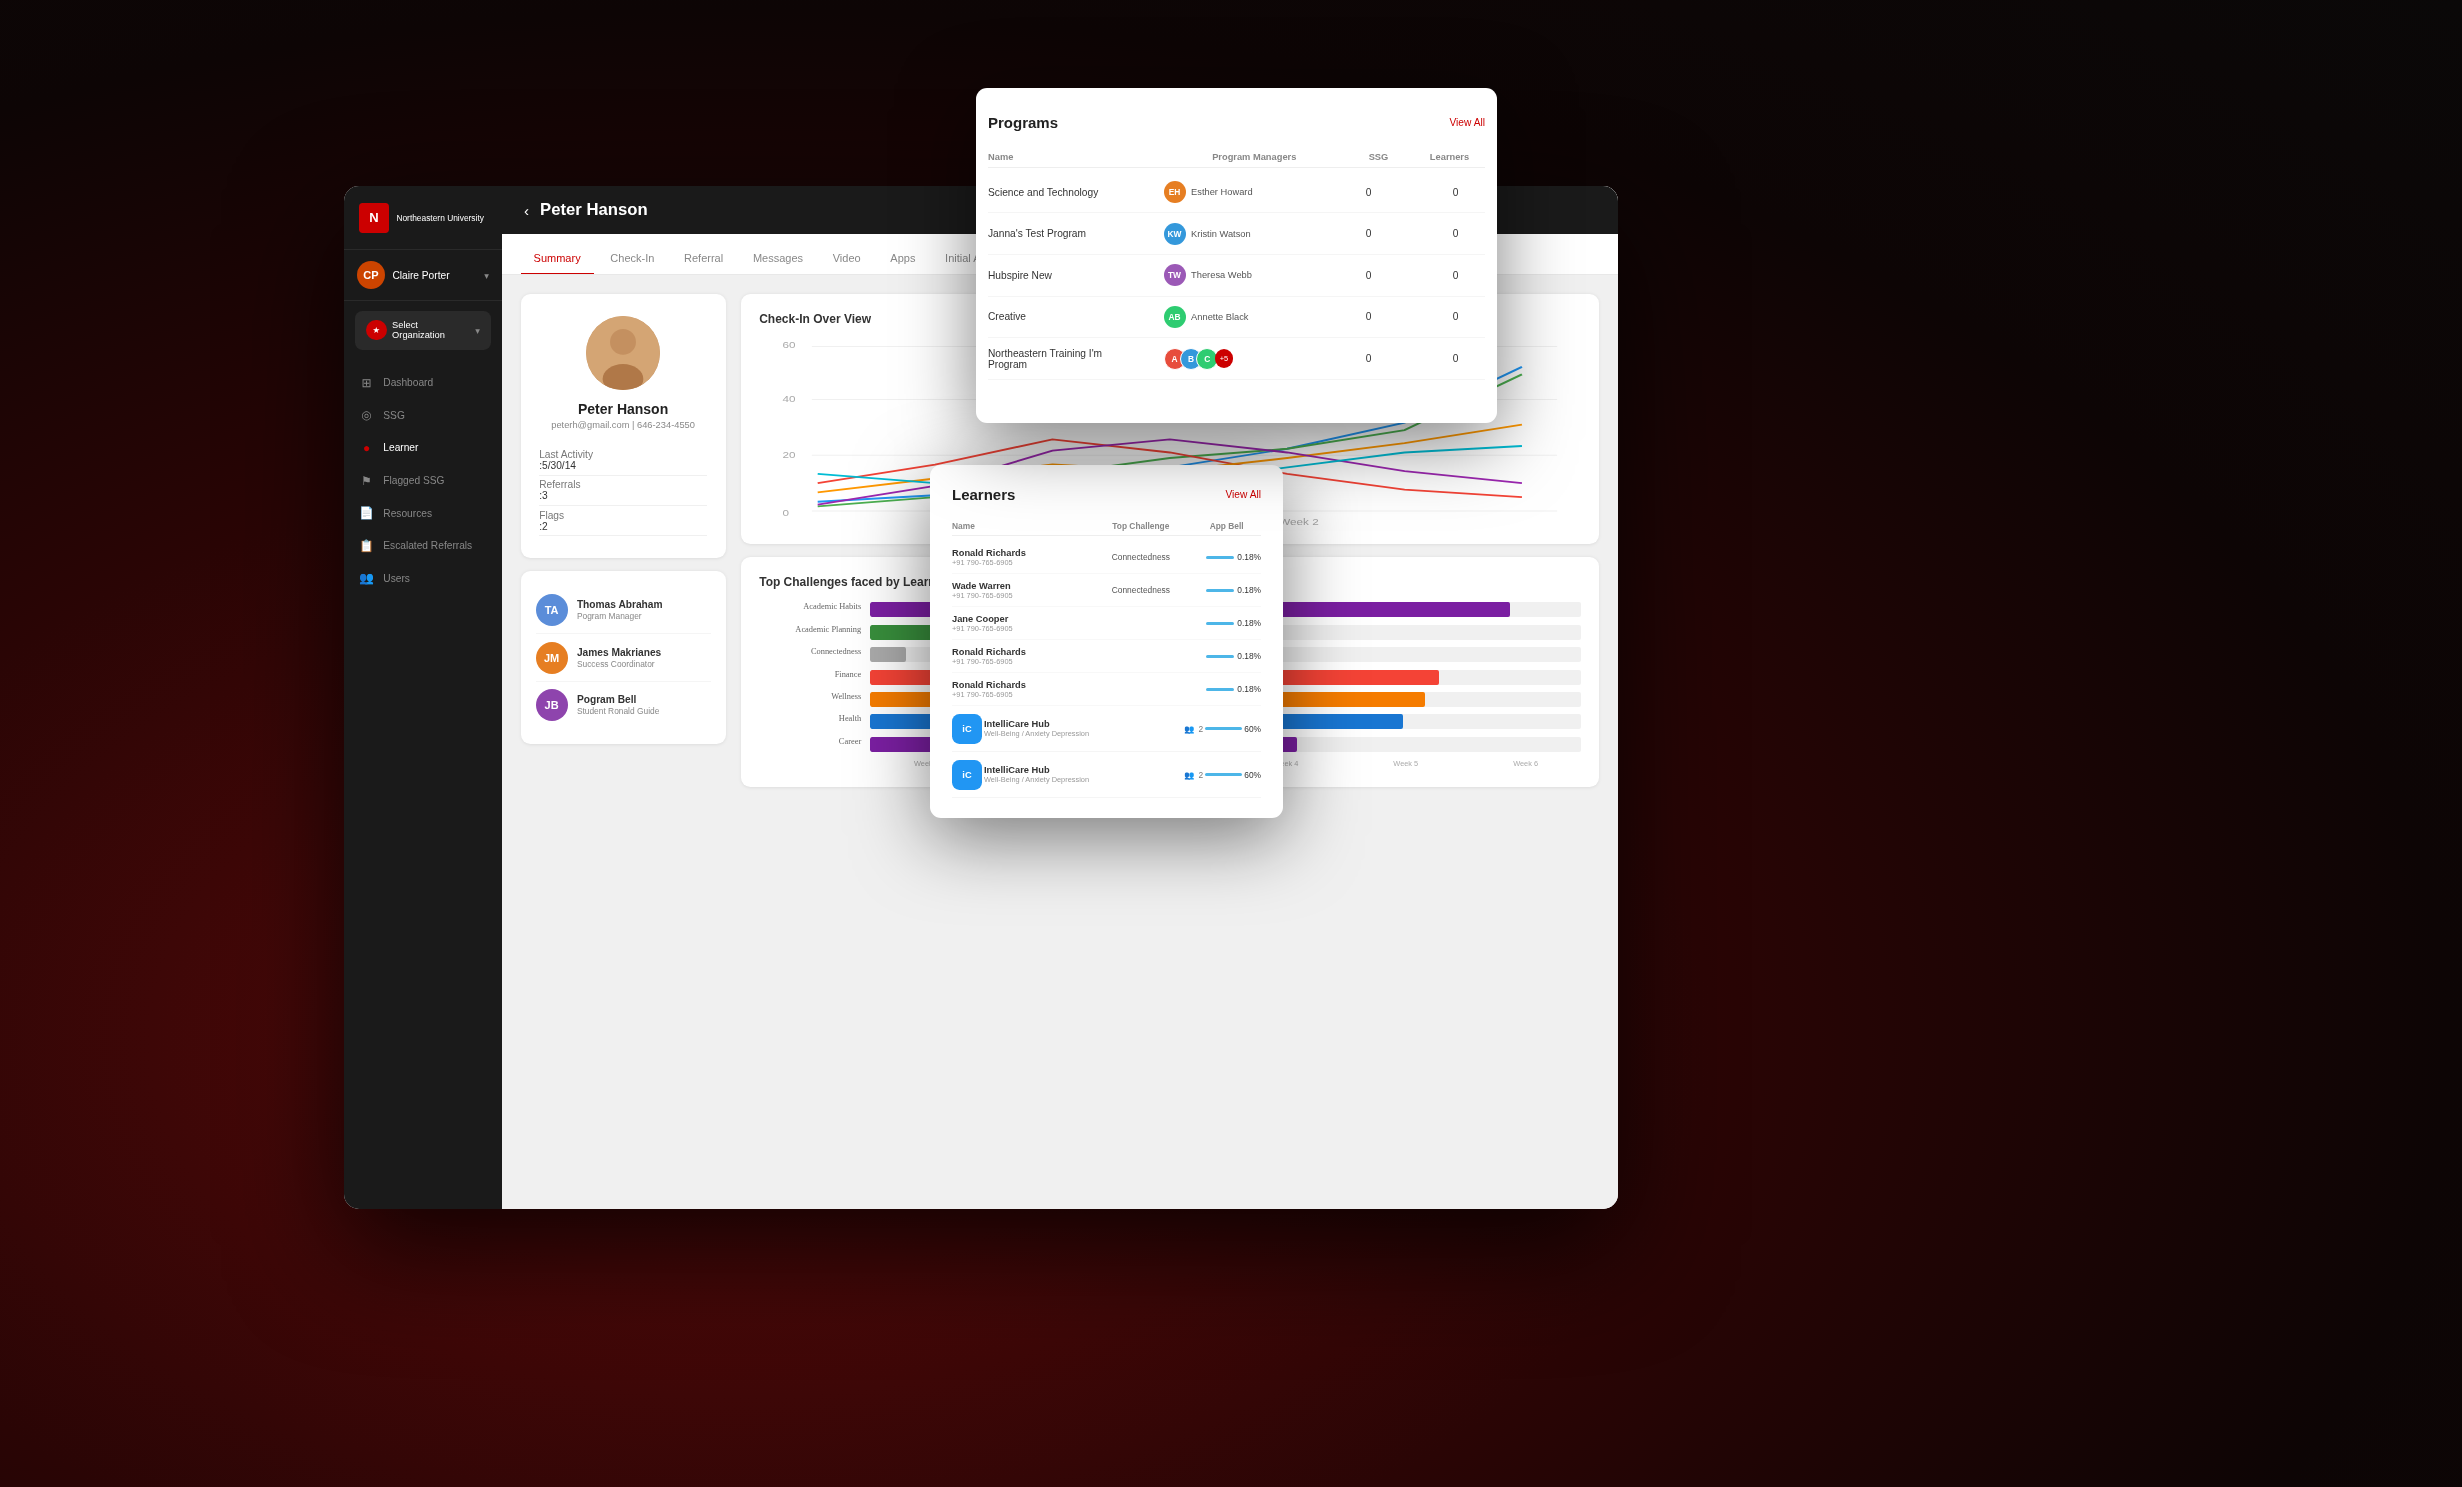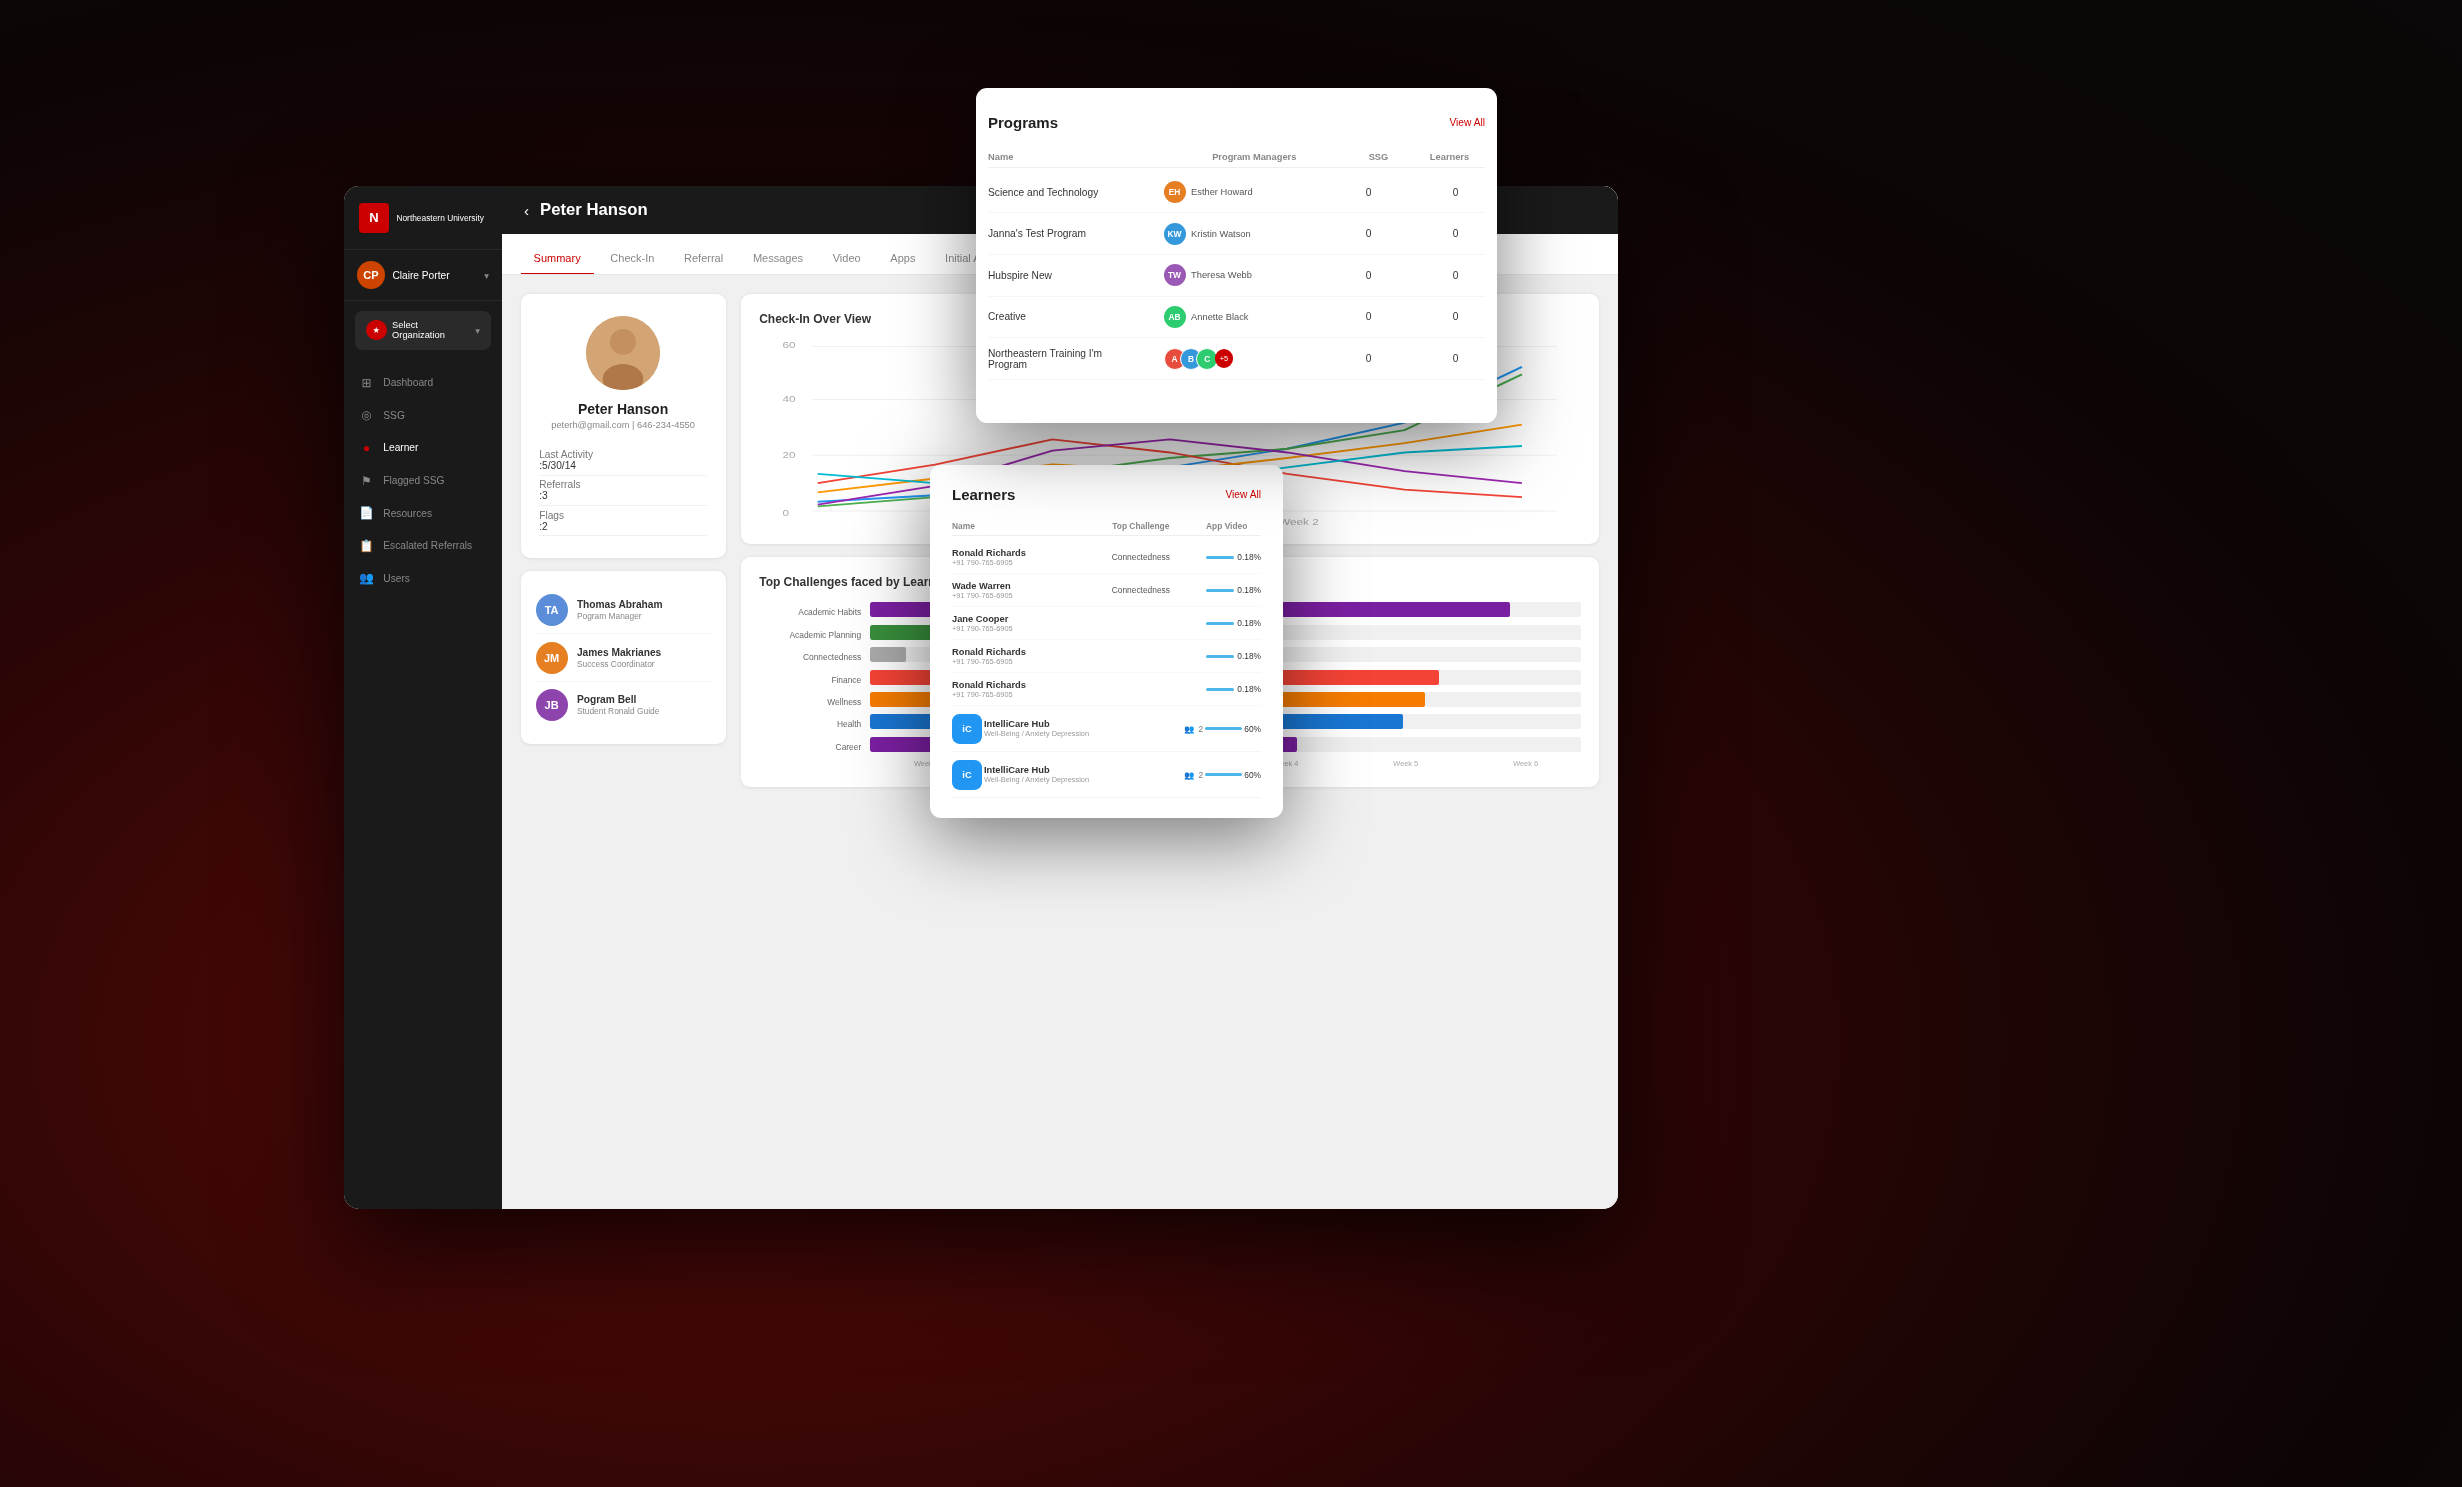--- a/index.html
+++ b/index.html
@@ -379,23 +379,24 @@
       height: 186px;
       position: relative;
     }
 
     .bar-chart-container {
       padding: 0;
     }
 
     .bar-row {
       display: flex;
-      align-items: flex-end;
+      align-items: flex-start;
       margin-bottom: 7.4px;
       gap: 9.3px;
+      font-family: Liberation Serif, serif;
     }
 
     .bar-label {
       width: 102px;
       font-size: 8.4px;
       color: #666;
       text-align: right;
       flex-shrink: 0;
     }
 
@@ -673,21 +674,21 @@
 </div>
 
 <div class="learners-panel">
   <div class="panel-header">
     <span class="panel-title">Learners</span>
     <span class="view-all-link">View All</span>
   </div>
   <div class="learners-table-header">
     <span class="lth-name">Name</span>
     <span class="lth-challenge">Top Challenge</span>
-    <span class="lth-usage">App Video</span>
+    <span class="lth-usage">App Bell</span>
   </div>
 
   <div class="learner-row">
     <div class="lr-name">
       <div class="learner-name-text">Ronald Richards</div>
       <div class="learner-phone">+91 790-765-6905</div>
     </div>
     <div class="lr-challenge">Connectedness</div>
     <div class="lr-usage">
       <div class="usage-bar"></div>

